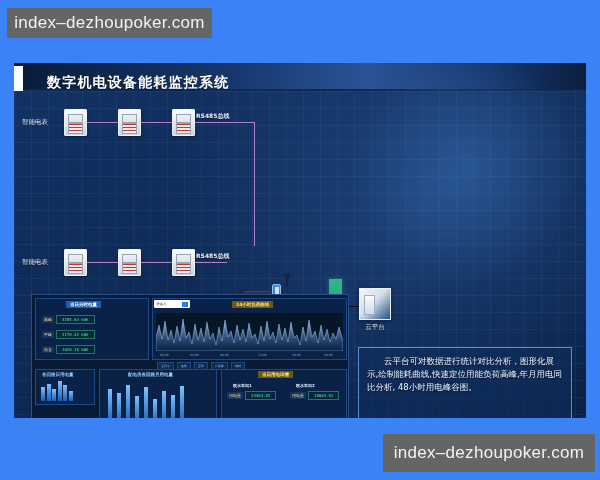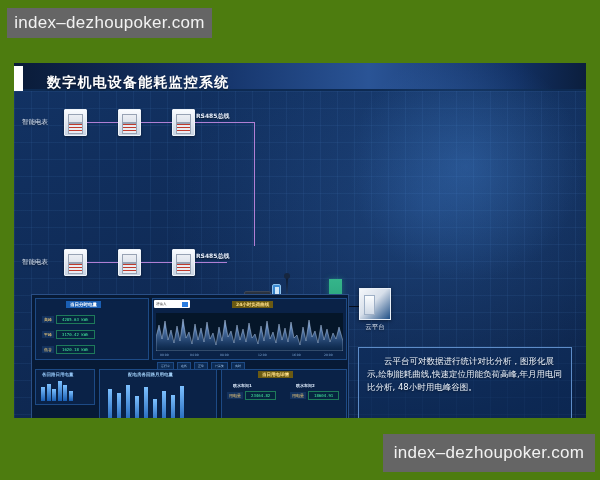--- a/index.html
+++ b/index.html
@@ -2,21 +2,21 @@
 <html><head>
 <meta charset="utf-8">
 <style>
   * { box-sizing: border-box; margin: 0; padding: 0; }
   html, body {
     width: 600px; height: 480px;
     background: #ffffff;
     font-family: "Liberation Sans", "DejaVu Sans", sans-serif;
     overflow: hidden;
   }
-  #page { position: relative; width: 600px; height: 480px; background: #4d7c0f; }
+  #page { position: relative; width: 600px; height: 480px; background: #3b82f6; }
 
   
   .watermark {
     position: absolute;
     background: #656565;
     color: #f2f2f2;
     font-size: 17px;
     letter-spacing: .3px;
     display: flex; align-items: center; justify-content: center;
     white-space: nowrap;

